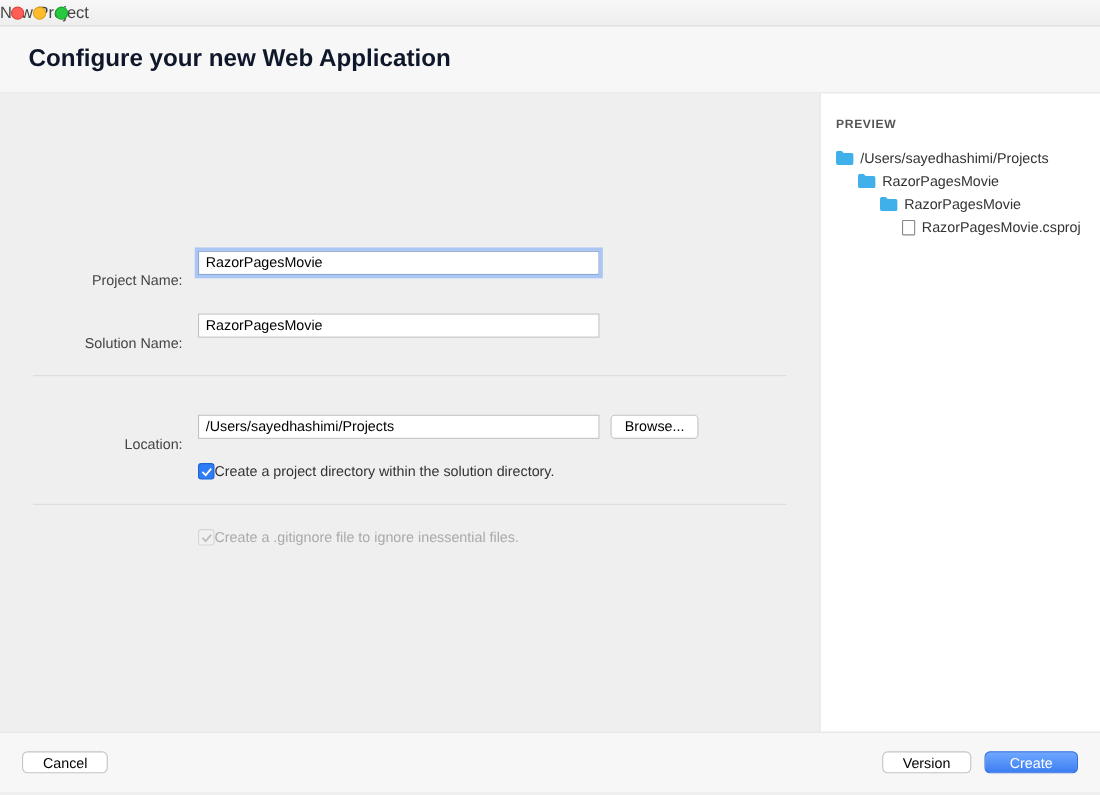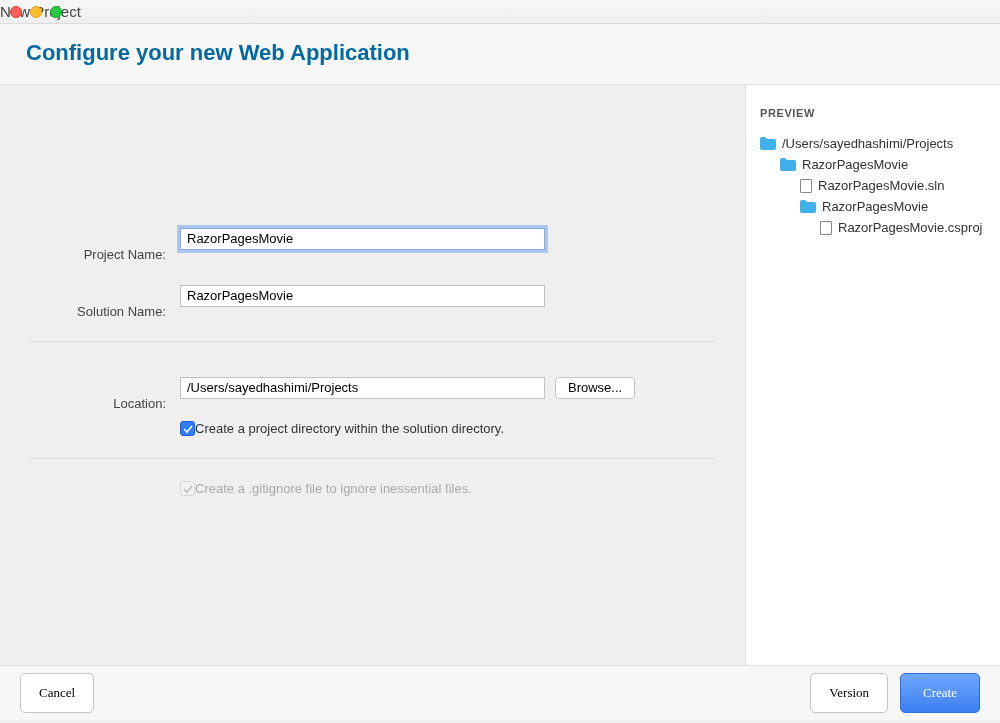--- a/index.html
+++ b/index.html
@@ -24,21 +24,21 @@
     .dot { width: 12px; height: 12px; border-radius: 50%; }
     .dot.red { background: #ff5f57; border: 0.5px solid #e14138; }
     .dot.yellow { background: #ffbd2e; border: 0.5px solid #e1a117; }
     .dot.green { background: #28c840; border: 0.5px solid #18a52b; }
     .titlebar-title { flex: 1; text-align: left; font-size: 15px; color: #444; }
     .header {
       background: #f7f7f7;
       padding: 16px 26px 18px;
       border-bottom: 1px solid #e3e3e3;
     }
-    .header h1 { font-size: 22px; font-weight: 600; color: #0369a1; }
+    .header h1 { font-size: 22px; font-weight: 600; color: #0f172a; }
     .content {
       display: flex;
       height: 580px;
     }
     .form-area {
       flex: 1;
       background: #efefef;
       padding: 130px 30px 0 30px;
     }
     .row {
@@ -138,28 +138,28 @@
     }
     .footer {
       height: 55px;
       background: #f7f7f7;
       border-top: 1px solid #e0e0e0;
       display: flex;
       align-items: center;
       padding: 0 20px;
     }
     .btn {
-      height: 40px;
+      height: 20px;
       padding: 0 18px;
       border: 1px solid #c4c4c4;
       border-radius: 5px;
       background: #fff;
       font-size: 13px;
       cursor: pointer;
-      font-family: Liberation Serif, serif;
+      font-family: Liberation Sans, sans-serif;
     }
     .btn.primary {
       background: linear-gradient(#6fa8ff, #3d7ef2);
       border: 0.5px solid #2c6dde;
       color: #fff;
       padding: 0 22px;
     }
     .footer .spacer { flex: 1; }
     .footer .btn + .btn { margin-left: 12px; }
   </style>
@@ -238,24 +238,20 @@
           </svg>
         <span>/Users/sayedhashimi/Projects</span>
       </div>
       <div class="tree-item lvl1">
         <svg class="folder-icon" viewBox="0 0 16 13">
             <path d="M0 2 Q0 0 2 0 L5 0 L7 2 L14 2 Q16 2 16 4 L16 11 Q16 13 14 13 L2 13 Q0 13 0 11 Z" fill="#3fb0ea"></path>
           </svg>
         <span>RazorPagesMovie</span>
       </div>
       <div class="tree-item lvl2">
-        <span class="file-icon"></span>
-        <span>RazorPagesMovie.sln</span>
-      </div>
-      <div class="tree-item lvl2">
         <svg class="folder-icon" viewBox="0 0 16 13">
             <path d="M0 2 Q0 0 2 0 L5 0 L7 2 L14 2 Q16 2 16 4 L16 11 Q16 13 14 13 L2 13 Q0 13 0 11 Z" fill="#3fb0ea"></path>
           </svg>
         <span>RazorPagesMovie</span>
       </div>
       <div class="tree-item lvl3">
         <span class="file-icon"></span>
         <span>RazorPagesMovie.csproj</span>
       </div>
     </div>

